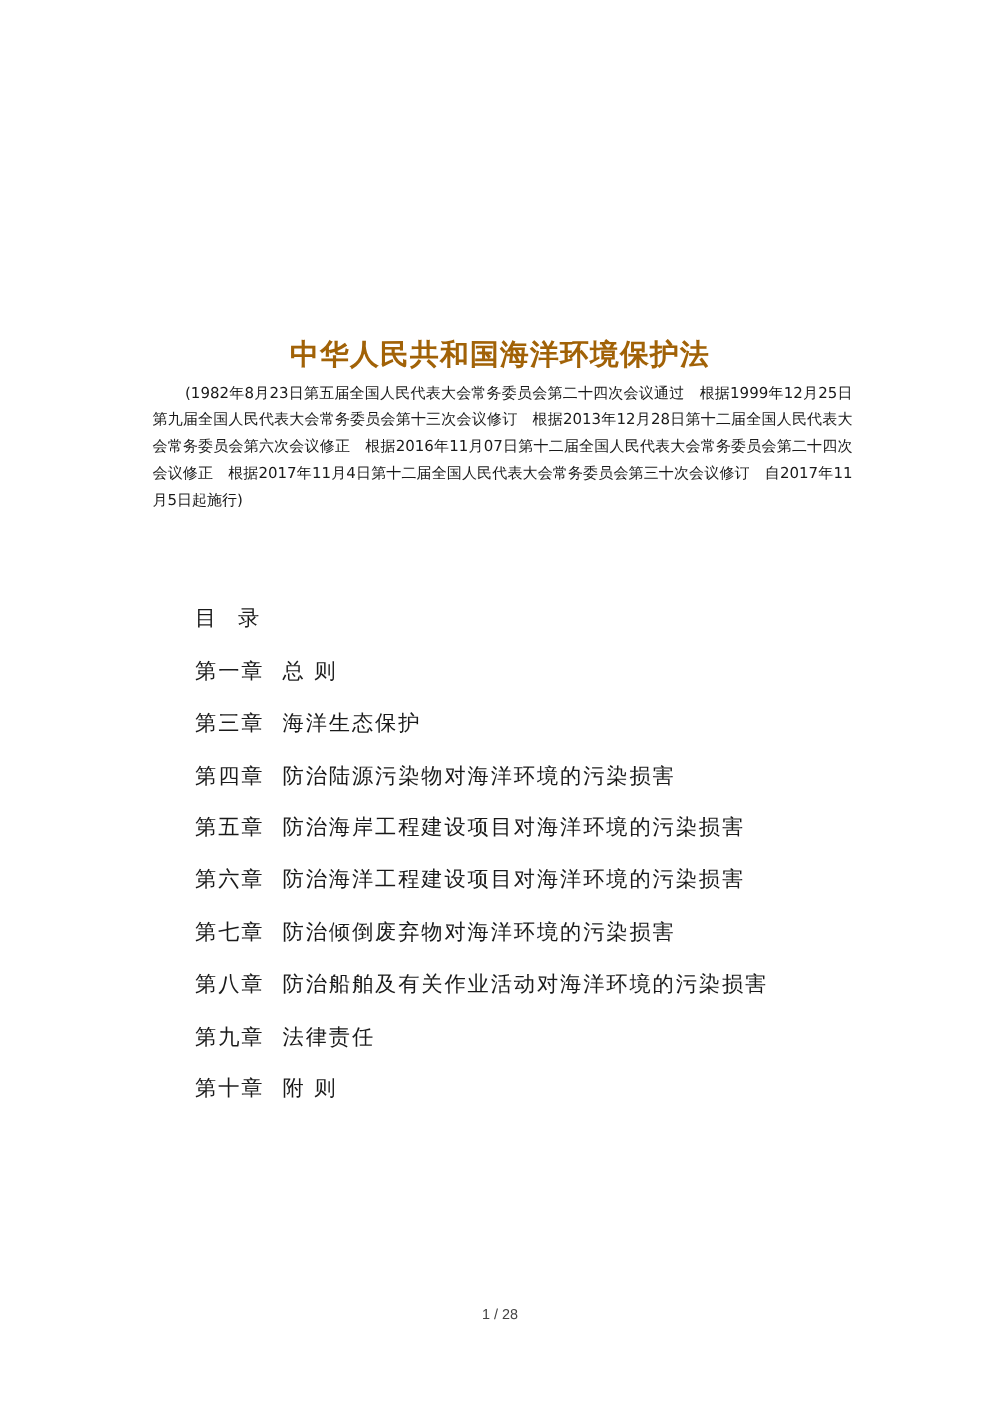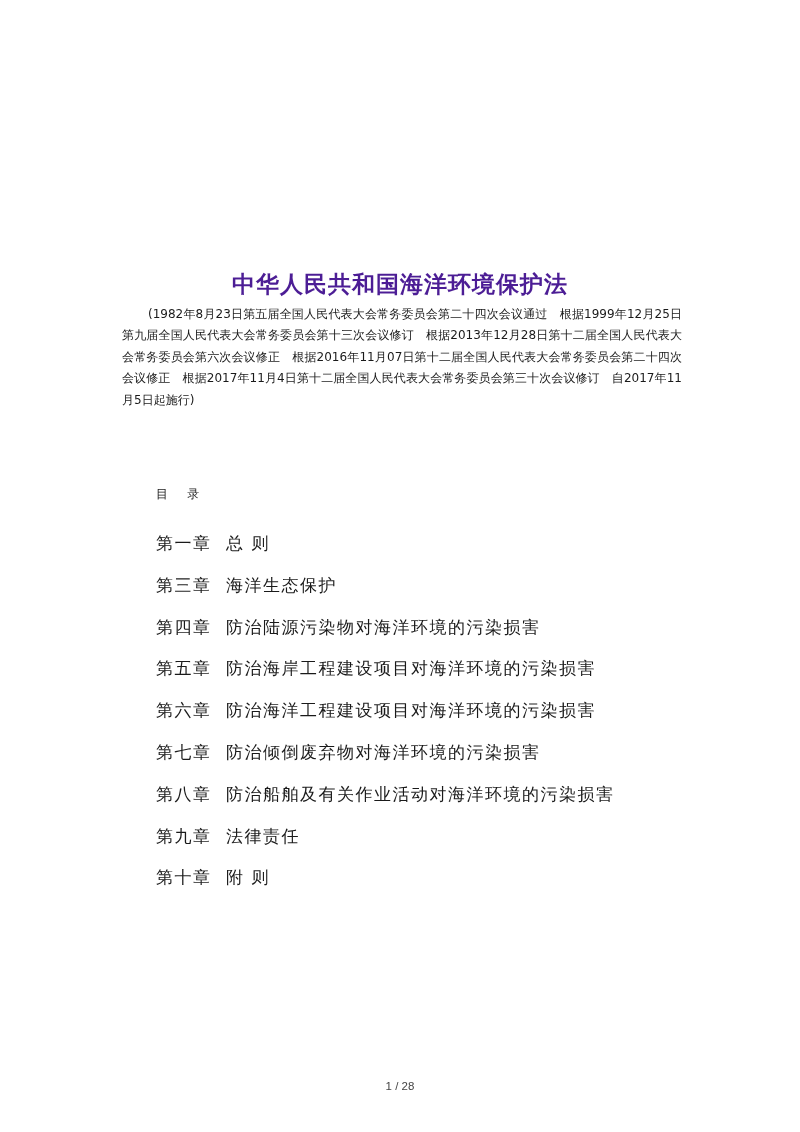--- a/index.html
+++ b/index.html
@@ -1,29 +1,29 @@
 <!DOCTYPE html>
 <html><head>
   <meta charset="utf-8">
   <style>
     html, body { margin: 0; padding: 0; background: #ffffff; }
     body { width: 800px; height: 1132px; position: relative; overflow: hidden;
            font-family: "DejaVu Sans", "Liberation Sans", sans-serif; color: #1a1a1a; }
     .page { position: absolute; left: 0; top: 0; width: 800px; height: 1132px; }
     .title { position: absolute; top: 268px; left: 0; width: 800px; text-align: center;
-             color: #4c1d95; font-size: 23px; font-weight: bold; letter-spacing: 1px; line-height: 32px; }
+             color: #a16207; font-size: 23px; font-weight: bold; letter-spacing: 1px; line-height: 32px; }
     .preamble { position: absolute; top: 304px; left: 122px; width: 560px;
                 font-size: 12px; line-height: 21.4px; text-align: justify; color: #1a1a1a; }
     .preamble .indent { display: inline-block; width: 26px; }
     .toc { position: absolute; left: 156px; top: 485px; }
-    .toc-heading { font-size: 12px; letter-spacing: 6px; height: 20px; line-height: 20px; margin-bottom: 28px; font-family: Liberation Mono, monospace; }
+    .toc-heading { font-size: 17px; letter-spacing: 6px; height: 20px; line-height: 20px; margin-bottom: 22px; }
     .toc-item { display: flex; font-size: 17px; height: 20px; line-height: 20px; margin-bottom: 21.8px; letter-spacing: 1.5px; }
     .toc-num { width: 70px; }
     .toc-text { }
-    .footer { position: absolute; top: 1080px; left: 0; width: 800px; text-align: center;
+    .footer { position: absolute; top: 1046px; left: 0; width: 800px; text-align: center;
               font-size: 11.5px; color: #444; font-family: "Liberation Sans", sans-serif; }
   </style>
 </head>
 <body>
 
 <div class="page">
   <div class="title">中华人民共和国海洋环境保护法</div>
 
   <div class="preamble"><span class="indent"></span><span>(1982年8月23日第五届全国人民代表大会常务委员会第二十四次会议通过　根据1999年12月25日第九届全国人民代表大会常务委员会第十三次会议修订　根据2013年12月28日第十二届全国人民代表大会常务委员会第六次会议修正　根据2016年11月07日第十二届全国人民代表大会常务委员会第二十四次会议修正　根据2017年11月4日第十二届全国人民代表大会常务委员会第三十次会议修订　自2017年11月5日起施行)</span></div>
 

